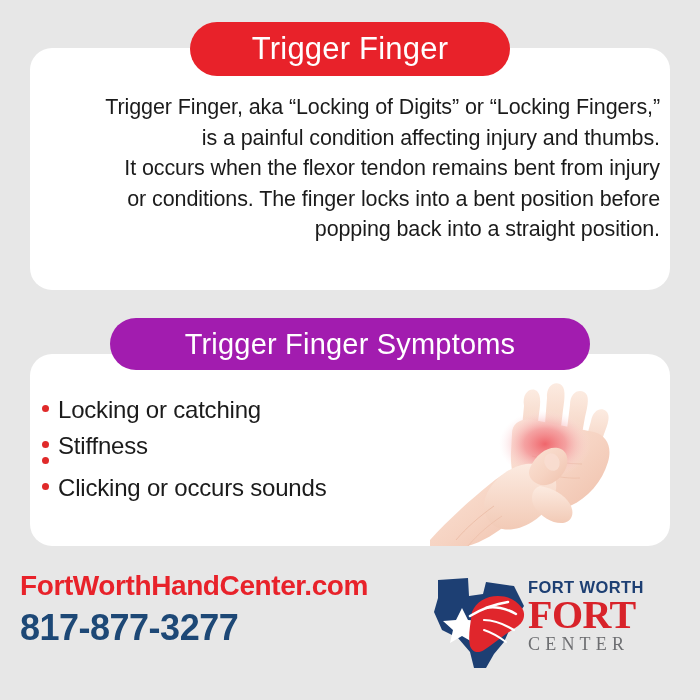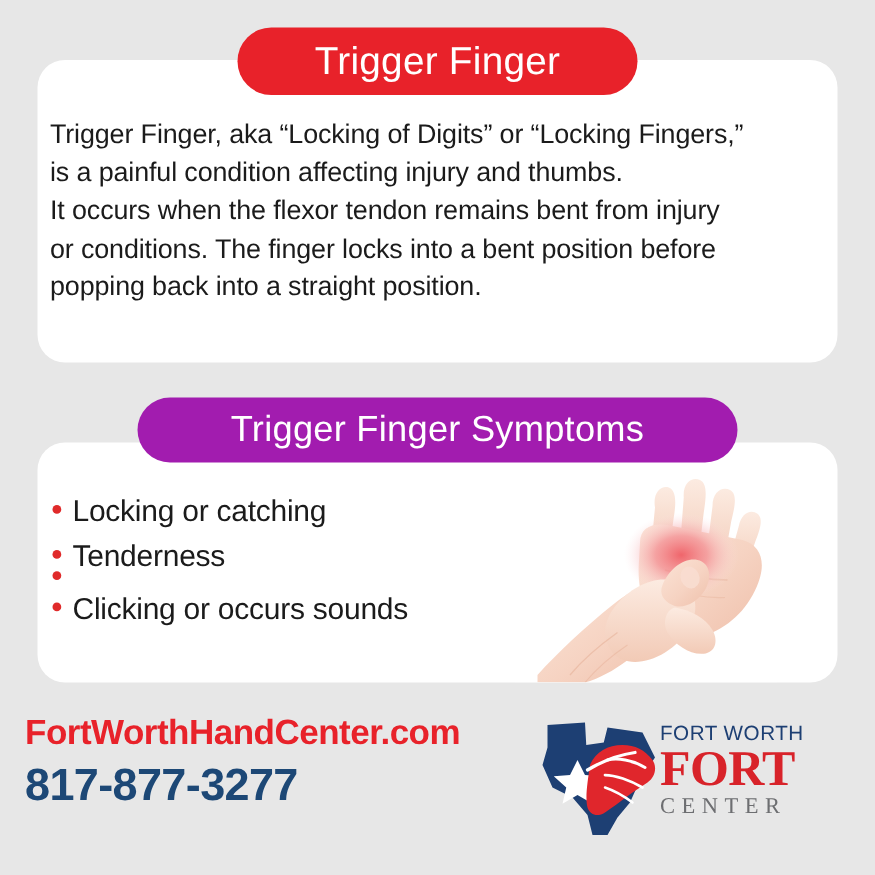--- a/index.html
+++ b/index.html
@@ -69,21 +69,21 @@
     background: #a21caf;
     font-size: 29px;
   }
 
   
   #description-text {
     position: absolute;
     left: 40px;
     top: 92px;
     width: 620px;
-    text-align: left;
+    text-align: right;
     font-family: "Liberation Sans Narrow", "Liberation Sans", sans-serif;
     font-size: 21.5px;
     line-height: 30.5px;
     color: #1b1b1b;
     letter-spacing: -0.1px;
   }
 
   
   #symptom-list {
     position: absolute;
@@ -170,21 +170,21 @@
   }
   #logo-wordmark {
     position: absolute;
     left: 100px;
     top: 12px;
     width: 152px;
   }
   #logo-line-fortworth {
     font-family: "Liberation Sans", sans-serif;
     font-size: 16.5px;
-    font-weight: normal;
+    font-weight: bold;
     color: #1d3f73;
     letter-spacing: 0.4px;
     line-height: 18px;
     white-space: nowrap;
   }
   #logo-line-hand {
     font-family: "Liberation Serif", serif;
     font-size: 40px;
     font-weight: bold;
     color: #d8232a;
@@ -222,21 +222,21 @@
 
   <div class="pill" id="title-pill-symptoms">Trigger Finger Symptoms</div>
 
   <ul id="symptom-list">
     <li>
       <span class="bullet-dot"></span>
       <span>Locking or catching</span>
     </li>
     <li>
       <span class="bullet-dot"></span>
-      <span>Tenderness</span>
+      <span>Stiffness</span>
     </li>
     <li>
       <span class="bullet-dot"></span>
     </li>
     <li>
       <span class="bullet-dot"></span>
       <span>Clicking or occurs sounds</span>
     </li>
   </ul>
 

